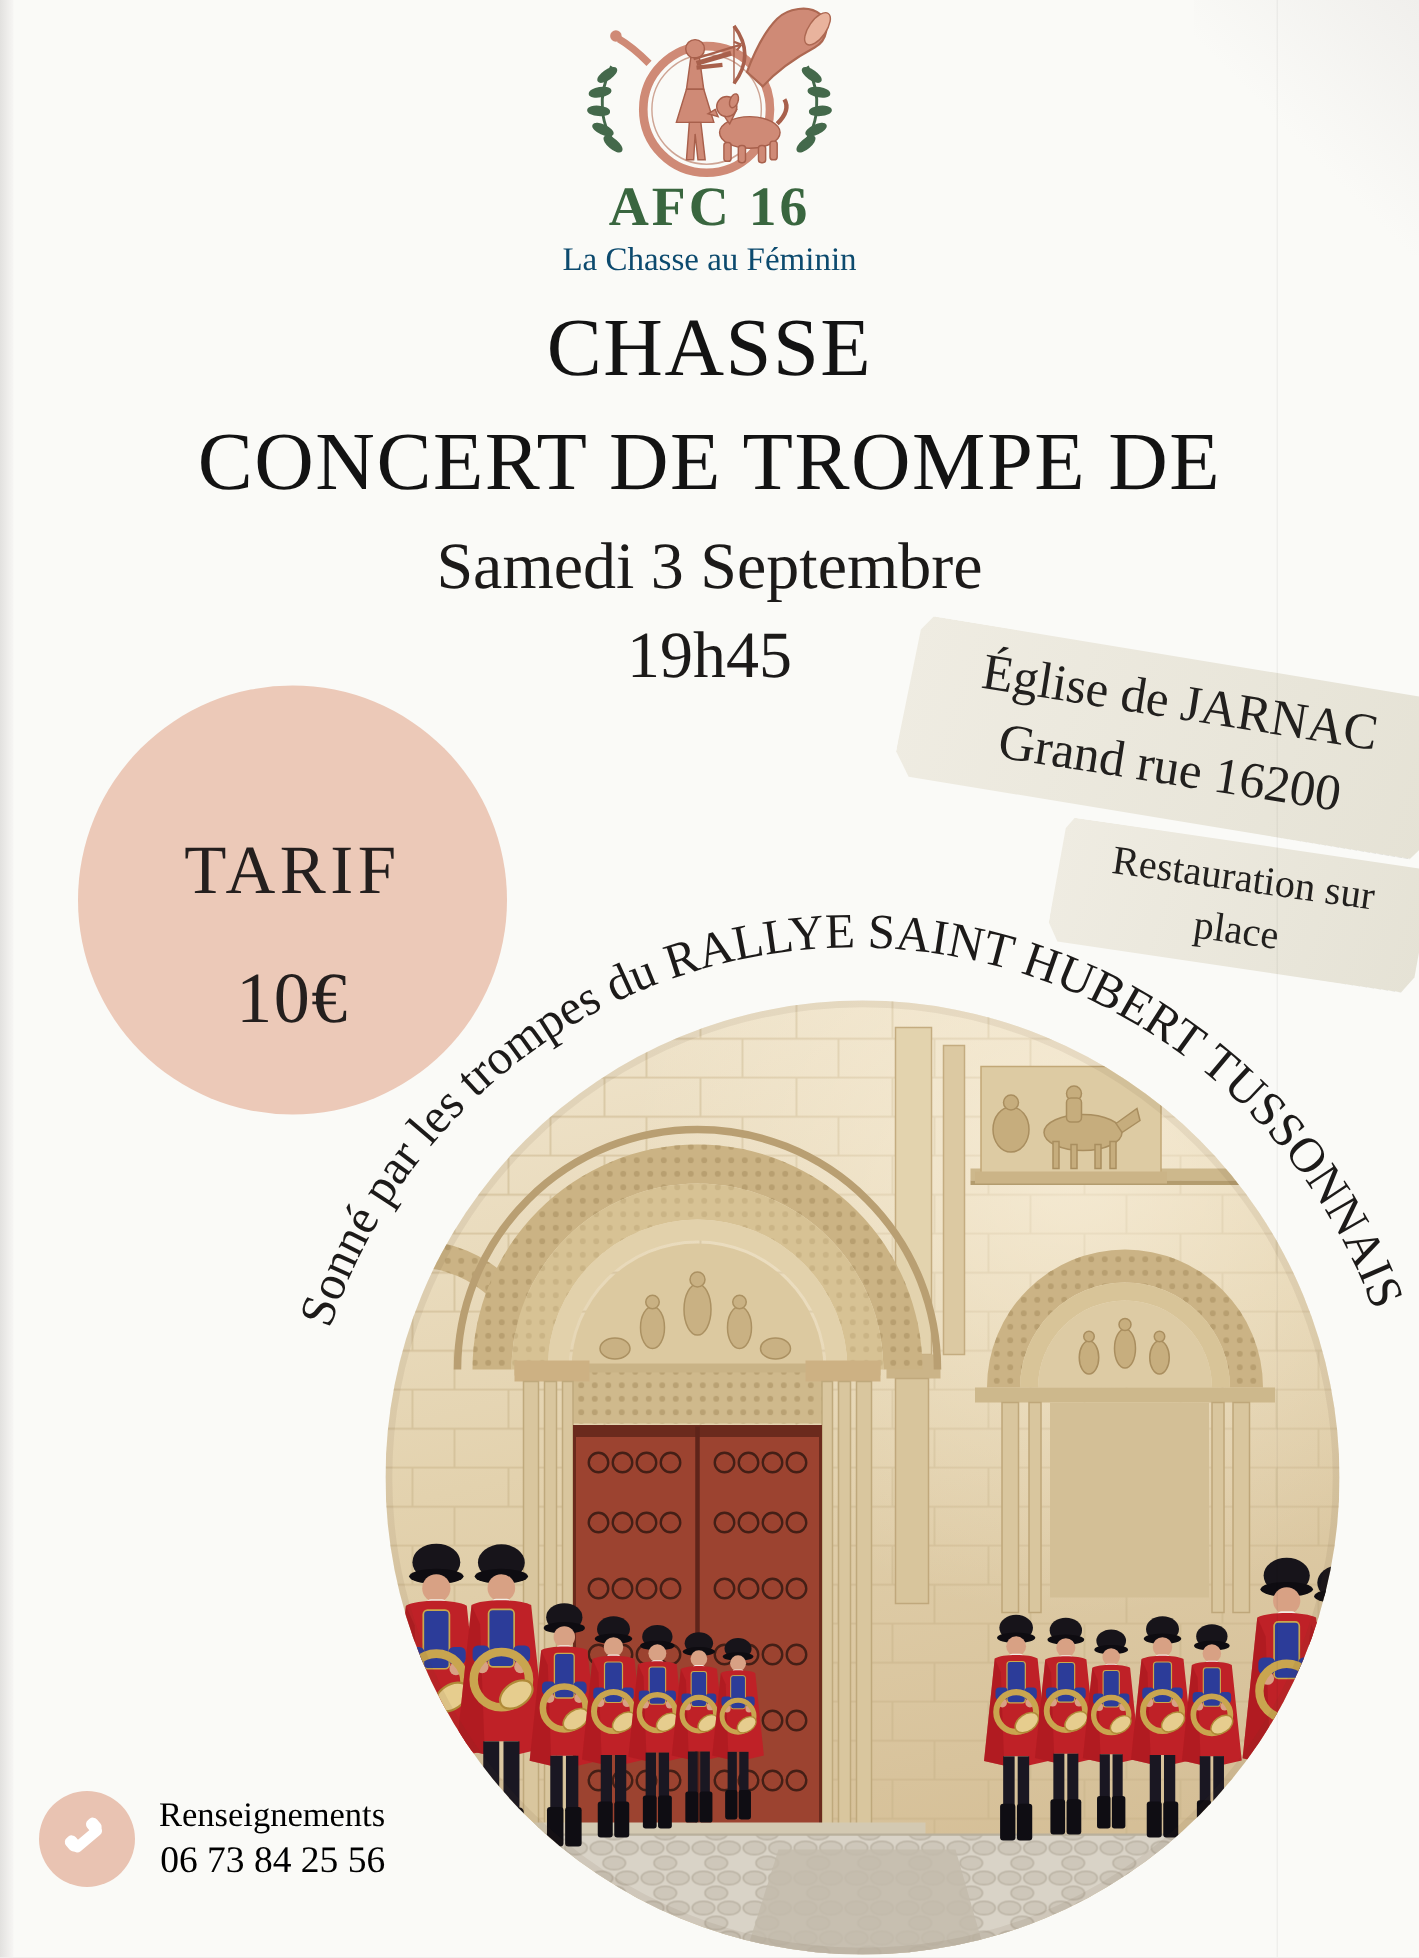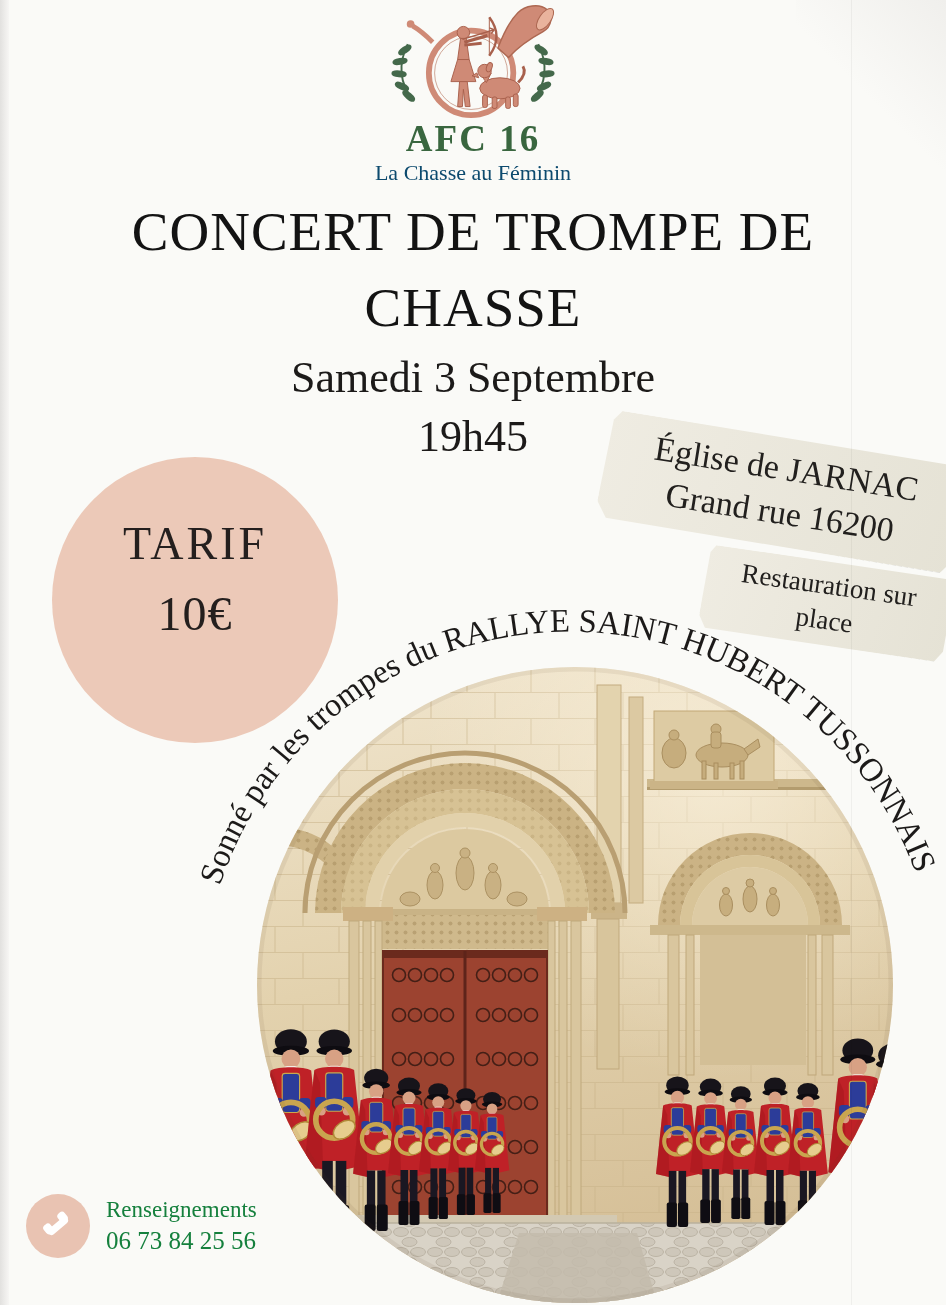--- a/index.html
+++ b/index.html
@@ -29,31 +29,31 @@
     background:linear-gradient(100deg,#efece2,#e5e2d5);
     box-shadow:0 2px 6px rgba(0,0,0,.16);
     clip-path:polygon(1% 9%,3% 0,97% 2%,100% 15%,99% 87%,96% 100%,3% 98%,0 84%);}
   .tape-venue{left:601px;top:437px;width:344px;padding:10px 10px 12px;
     font-size:34px;line-height:1.3;transform:rotate(9deg);}
   .tape-food{left:702px;top:561px;width:233px;padding:7px 8px 9px;
     font-size:27px;line-height:1.28;transform:rotate(8deg);}
 
   .price-circle{position:absolute;left:52px;top:457px;width:286px;height:286px;
     border-radius:50%;background:#ecc9b8;z-index:2;text-align:center;color:#241f1e;}
-  .price-label{margin-top:60px;font-size:46px;letter-spacing:3px;}
-  .price-amount{margin-top:16px;font-size:48px;letter-spacing:1px;}
+  .price-label{margin-top:96px;font-size:46px;letter-spacing:3px;}
+  .price-amount{margin-top:32px;font-size:48px;letter-spacing:1px;}
 
   .photo-svg{position:absolute;left:257px;top:667px;width:636px;height:636px;z-index:1;}
   .arc-svg{position:absolute;left:0;top:0;width:946px;height:1305px;z-index:4;pointer-events:none;}
   .arc-svg text{font-family:"Liberation Serif","DejaVu Serif",serif;font-size:33px;fill:#1c1a19;}
 
   .contact{position:absolute;left:26px;top:1194px;display:flex;align-items:center;gap:16px;z-index:4;}
   .phone-circle{width:64px;height:64px;border-radius:50%;background:#e9c3b2;
     display:flex;align-items:center;justify-content:center;}
-  .contact-text{text-align:left;line-height:1.3;color:#15803d;}
+  .contact-text{text-align:right;line-height:1.3;color:#000000;}
   .contact-label{font-size:23px;}
   .contact-phone{font-size:25px;}
 </style>
 </head>
 <body>
 
 <div class="poster">
   <div class="corner-shade"></div>
   <div class="left-strip"></div>
   <div class="fold-line"></div>
@@ -107,22 +107,22 @@
         <rect x="130" y="101" width="5" height="12" rx="2"></rect>
         <rect x="144" y="101" width="5" height="12" rx="2"></rect>
         <rect x="152" y="98" width="5" height="13" rx="2"></rect>
       </g>
     </svg>
     <div class="org-name">AFC 16</div>
     <div class="tagline">La Chasse au Féminin</div>
   </header>
 
   <h1 class="title">
+    <div>CHASSE</div>
     <div>CONCERT DE TROMPE DE</div>
-    <div>CHASSE</div>
   </h1>
   <div class="date-line">Samedi 3 Septembre</div>
   <div class="time-line">19h45</div>
 
   <div class="tape tape-venue">
     <div>Église de JARNAC</div>
     <div>Grand rue 16200</div>
   </div>
   <div class="tape tape-food">
     <div>Restauration sur</div>

